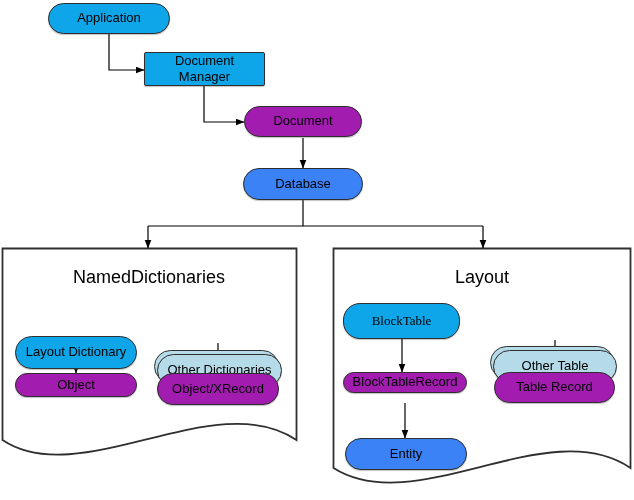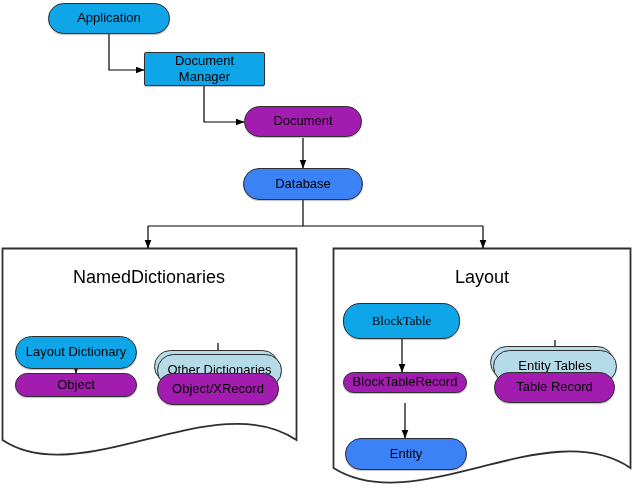--- a/index.html
+++ b/index.html
@@ -83,21 +83,21 @@
   </div>
 
   <div class="node fill2" style="left:15px; top:373px; width:122px; height:24px;">Object</div>
 
   <div class="node fill2" style="left:157px; top:373px; width:122px; height:32px;">Object/XRecord</div>
 
   <div class="node" style="left:343px; top:303px; width:117px; height:36px;font-family:Liberation Serif, serif;">BlockTable</div>
 
   <div class="node stack" style="left:493px; top:306px; width:124px; height:33px;">
     <div class="stack-back"></div>
-    <div class="stack-front">Entity Tables</div>
+    <div class="stack-front">Other Table</div>
   </div>
 
   <div class="node fill2" style="left:343px; top:372px; width:124px; height:21px;">BlockTableRecord</div>
 
   <div class="node fill2" style="left:494px; top:372px; width:121px; height:31px;">Table Record</div>
 
   <div class="node fill3" style="left:345px; top:438px; width:122px; height:32px;">Entity</div>
 
 </div>
 

